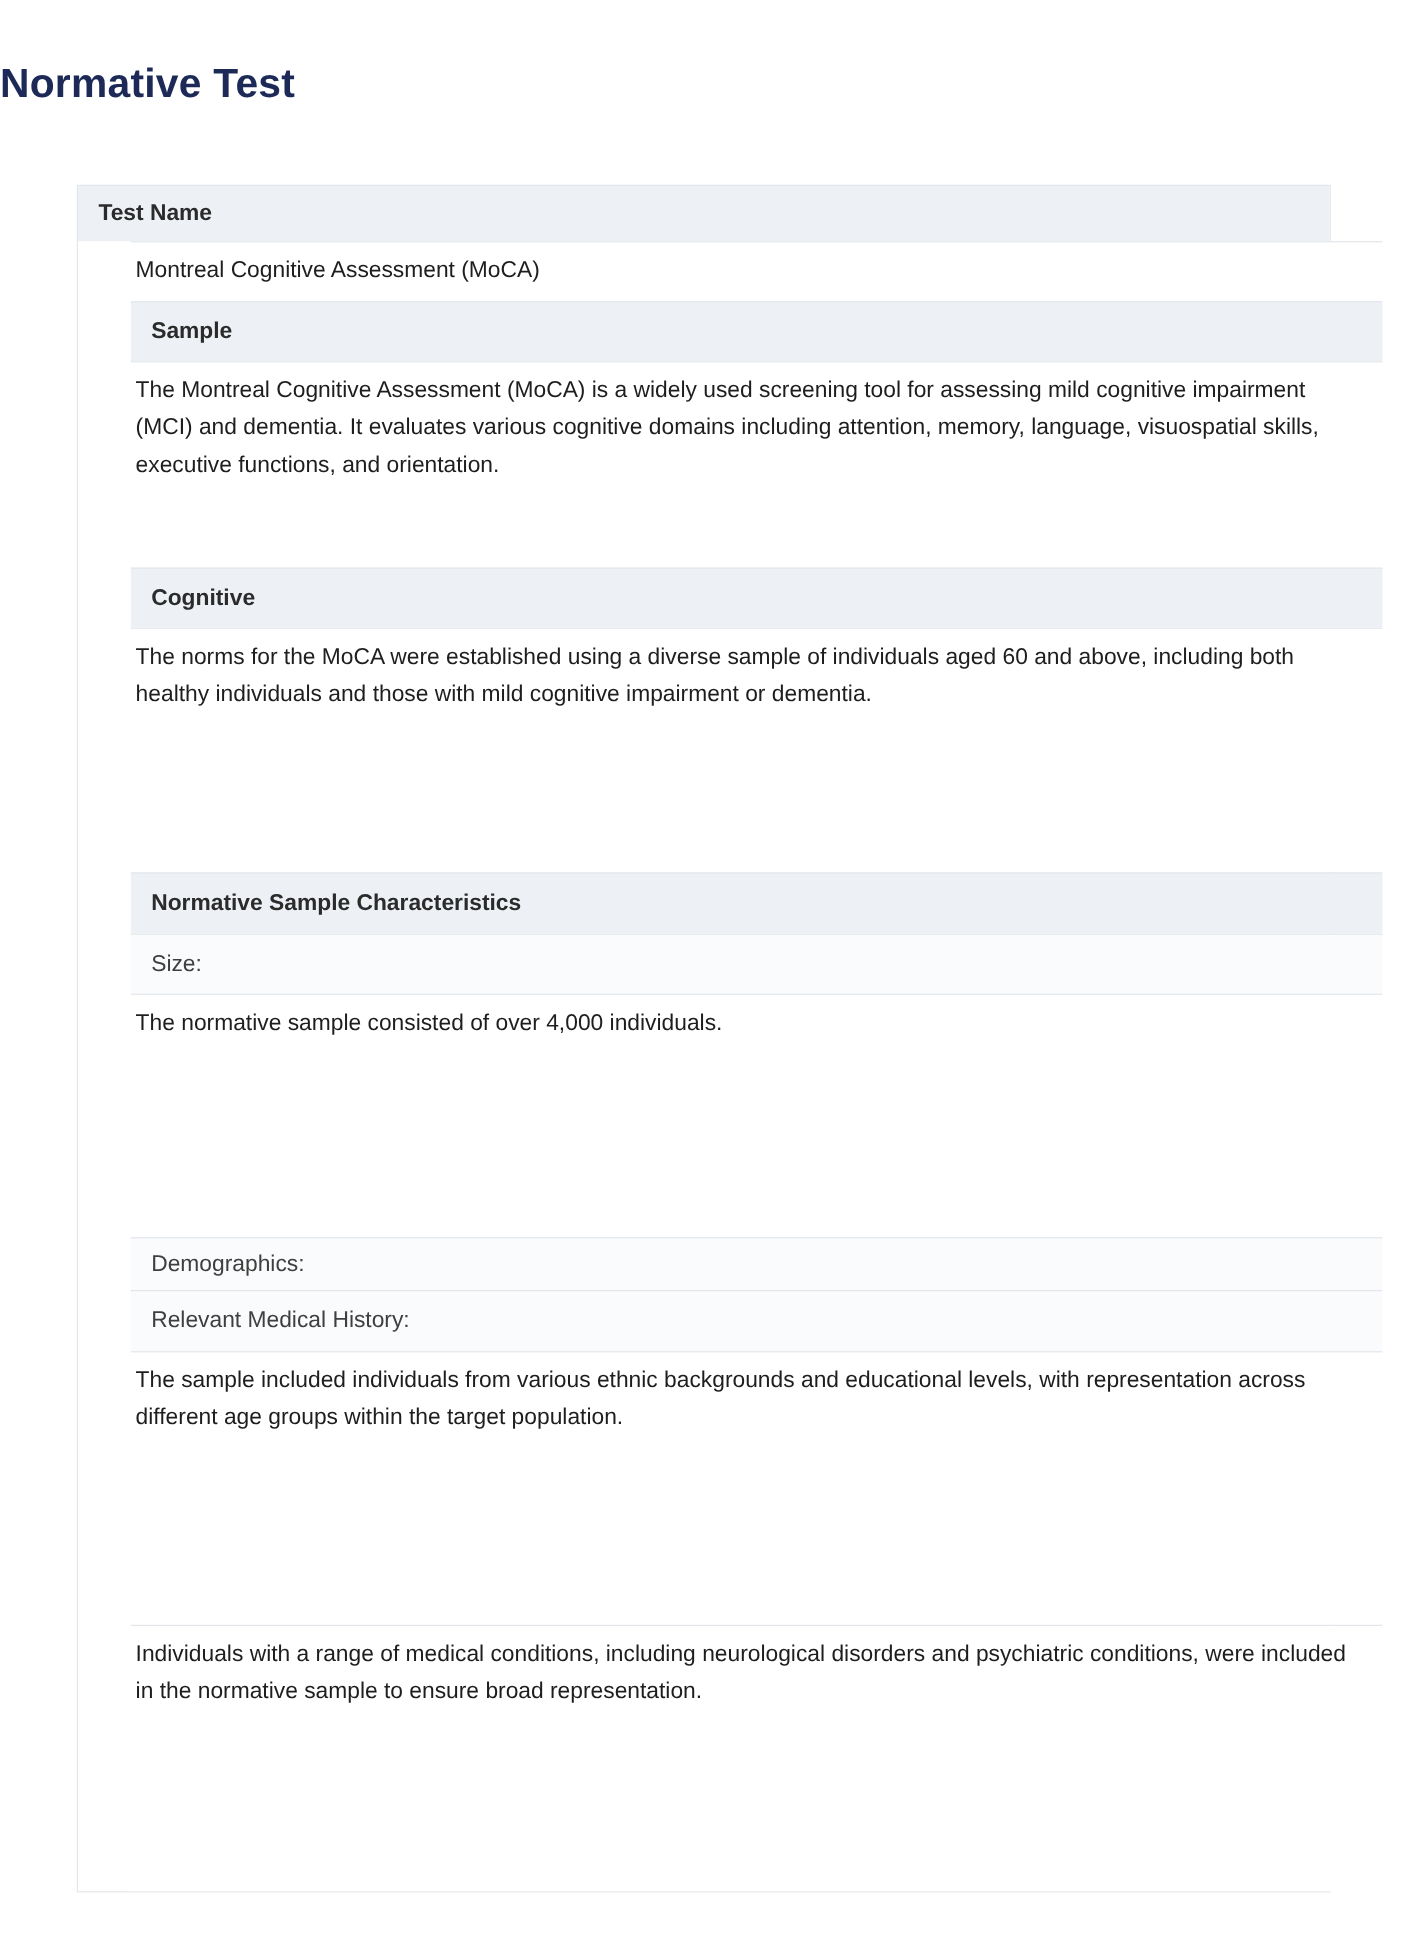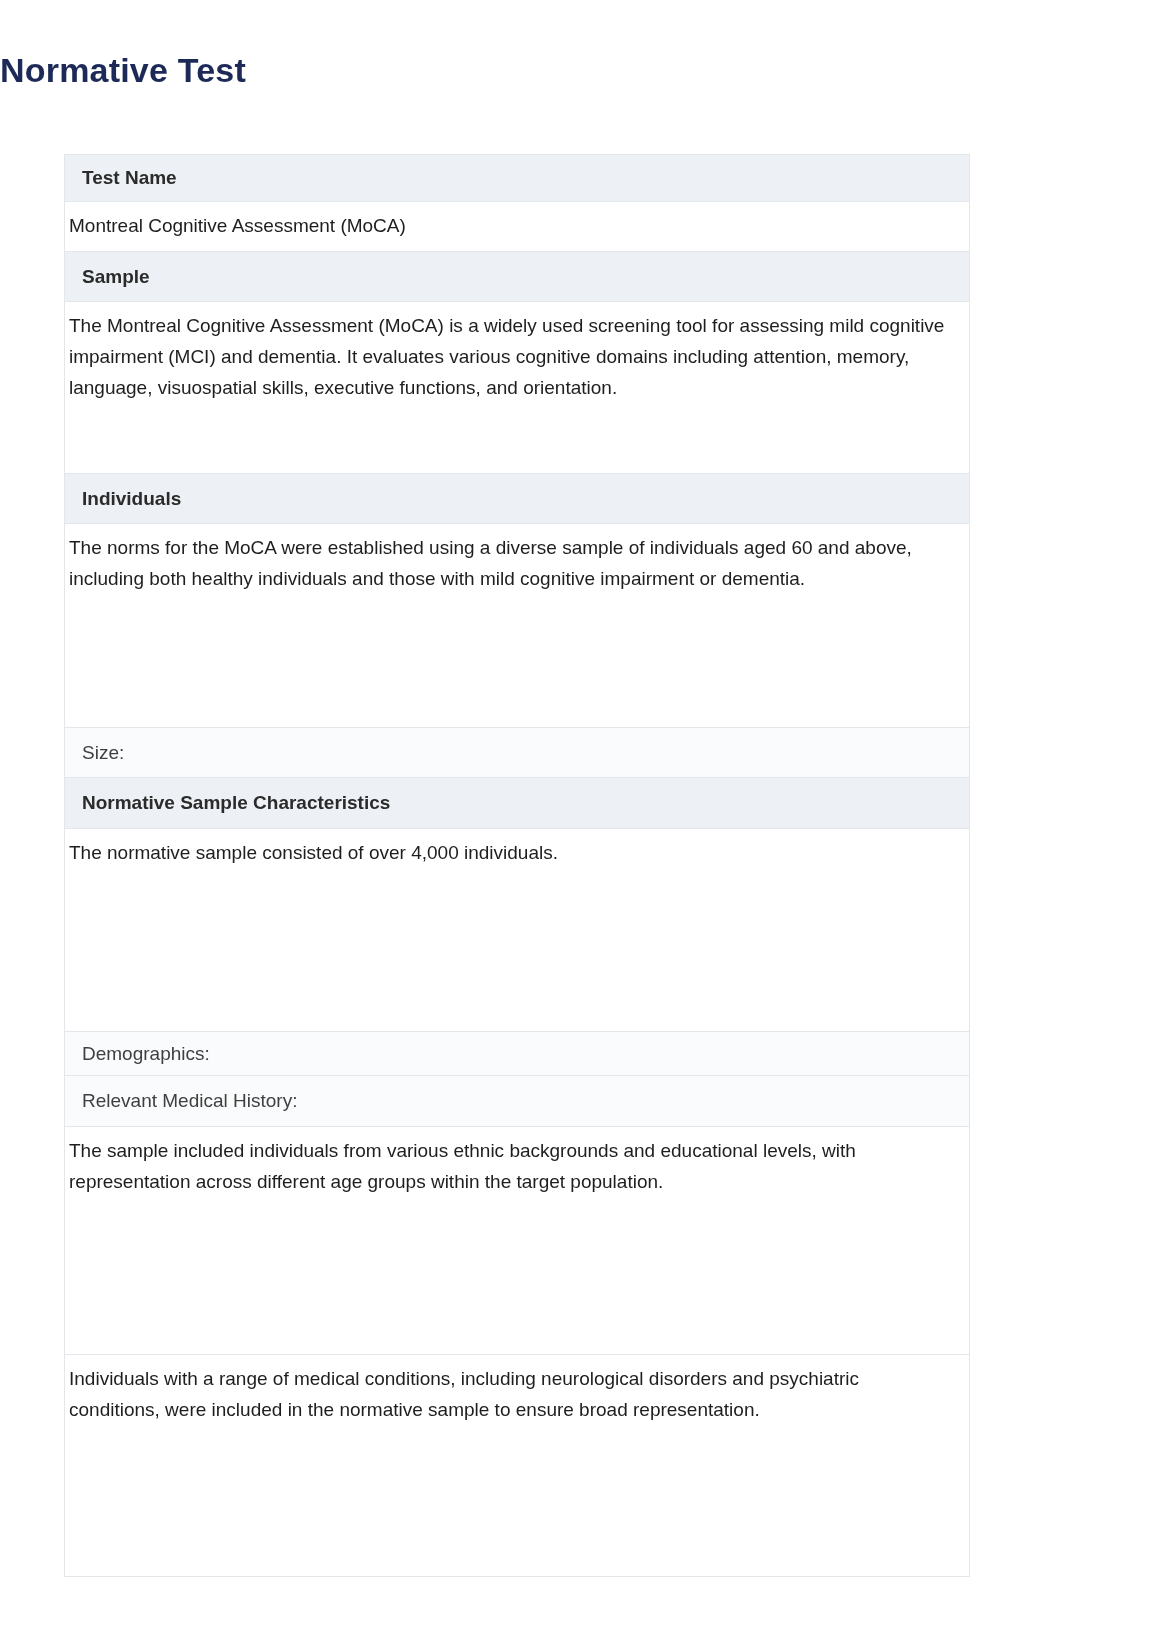--- a/index.html
+++ b/index.html
@@ -25,26 +25,26 @@
     margin-top:50px;
     text-align:left;
     font-size:34px;
     line-height:40px;
     font-weight:700;
     color:var(--title-color);
     letter-spacing:.2px;
   }
   .form-table{
     margin:64px auto 0 64px;
-    width:906px;
+    width:1045px;
     border:1px solid var(--border-color);
     background:#fff;
   }
   .row{width:100%;}
-  .row + .row{border-top:1px solid var(--border-color);}
+  .row + .row{border-top:1px solid var(--border-color);margin-left:44px;}
   .band{
     display:flex;
     align-items:center;
     padding:4px 14px 4px 17px;
     background:var(--header-bg);
     font-size:19px;
     font-weight:700;
     color:var(--header-text);
   }
   .subband{
@@ -91,32 +91,32 @@
     </div>
 
     <div class="row band h50">
       <span>Sample</span>
     </div>
     <div class="row content h172">
       <span>The Montreal Cognitive Assessment (MoCA) is a widely used screening tool for assessing mild cognitive impairment (MCI) and dementia. It evaluates various cognitive domains including attention, memory, language, visuospatial skills, executive functions, and orientation.</span>
     </div>
 
     <div class="row band h50">
-      <span>Individuals</span>
+      <span>Cognitive</span>
     </div>
     <div class="row content h204">
       <span>The norms for the MoCA were established using a diverse sample of individuals aged 60 and above, including both healthy individuals and those with mild cognitive impairment or dementia.</span>
     </div>
 
+    <div class="row band h51">
+      <span>Normative Sample Characteristics</span>
+    </div>
+
     <div class="row subband h50">
       <span>Size:</span>
-    </div>
-
-    <div class="row band h51">
-      <span>Normative Sample Characteristics</span>
     </div>
     <div class="row content h203">
       <span>The normative sample consisted of over 4,000 individuals.</span>
     </div>
 
     <div class="row subband h44">
       <span>Demographics:</span>
     </div>
     <div class="row subband h51">
       <span>Relevant Medical History:</span>

